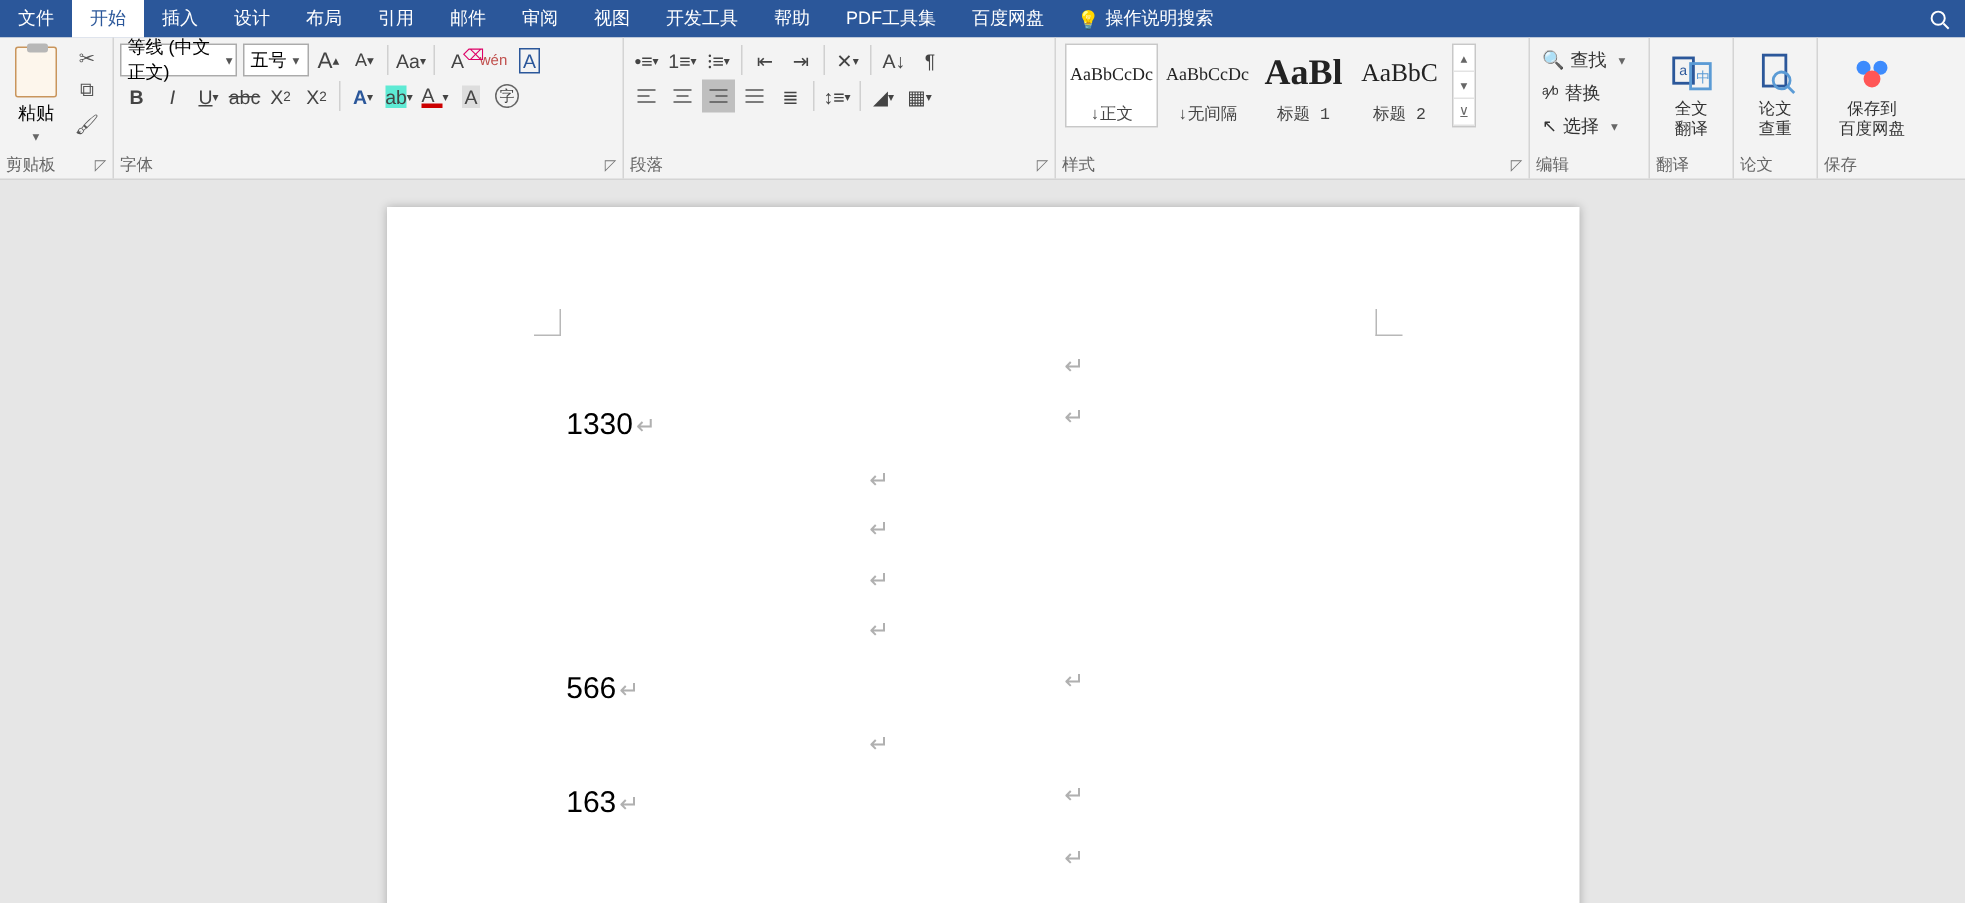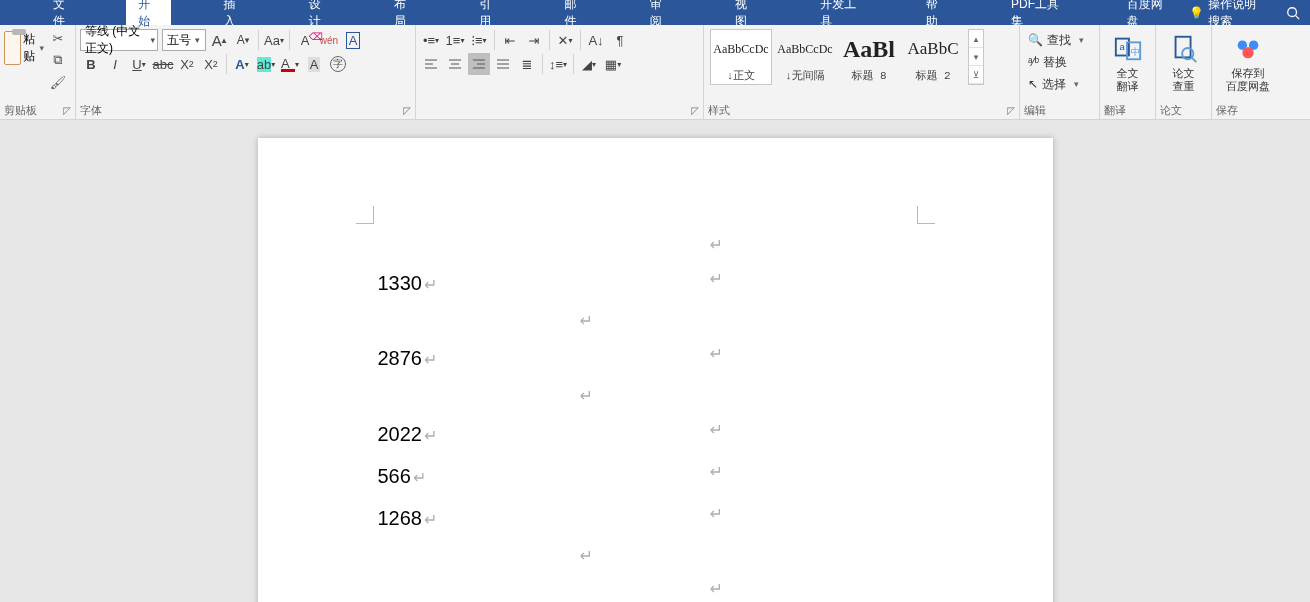--- a/index.html
+++ b/index.html
@@ -1,34 +1,34 @@
 <!DOCTYPE html>
 <html><head>
 <meta charset="utf-8">
 <style>
 * { margin:0; padding:0; box-sizing:border-box; font-family:"Microsoft YaHei","Segoe UI",sans-serif; }
 body { background:#e6e6e6; width:1310px; height:602px; overflow:hidden; user-select:none; }
 
 
 .menubar { height:25px; background:#2b579a; display:flex; align-items:stretch; color:#fff; font-size:12px; }
-.menubar .tab { padding:0 12px; display:flex; align-items:center; cursor:pointer;margin-left:41px; }
+.menubar .tab { padding:0 12px; display:flex; align-items:center; cursor:pointer; }
 .menubar .tab.active { background:#fff; color:#2b579a; }
 .menubar .tell { display:flex; align-items:center; padding:0 10px; gap:4px; }
 .menubar .spacer { flex:1; }
 .menubar .search-icon { padding:0 10px; display:flex; align-items:center; }
 
 
 .ribbon { height:95px; background:#f3f3f3; border-bottom:1px solid #d4d4d4; display:flex; }
 .group { border-right:1px solid #d4d4d4; padding:2px 4px 0 4px; display:flex; flex-direction:column; position:relative; }
 .group-body { flex:1; display:flex; align-items:flex-start; }
 .group-label { text-align:left; font-size:11px; color:#666; height:16px; line-height:14px; }
 .launcher { position:absolute; right:2px; bottom:2px; width:12px; height:12px; font-size:10px; color:#777; text-align:center; line-height:12px; }
 
 
-.clipboard-big { width:40px; display:flex; align-items:center; padding-top:4px; gap:2px; }
+.clipboard-big { width:40px; display:flex; flex-direction:column; align-items:center; padding-top:4px; gap:2px; }
 .clipboard-icon { width:28px; height:34px; border:1px solid #c9955c; background:#fdf6ec; position:relative; border-radius:2px; }
 .clip-top{position:absolute;top:-3px;left:7px;width:14px;height:6px;background:#b7b7b7;border-radius:2px;}
 .mini-btn { width:24px; height:22px; display:flex; align-items:center; justify-content:center; font-size:13px; color:#555; }
 .mini-stack { display:flex; flex-direction:column; margin-left:2px; }
 
 
 .combo { height:22px; border:1px solid #ababab; background:#fff; display:flex; align-items:center; font-size:12px; padding:0 2px 0 4px; }
 .combo .arrow { margin-left:4px; color:#555; font-size:9px; }
 .font-name { width:78px; }
 .font-size { width:44px; margin-left:2px; }
@@ -239,37 +239,38 @@
             </svg>
           </div>
         <div class="ibtn">≣</div>
         <div class="sep"></div>
         <div class="ibtn">↕≡<span style="font-size:8px">▾</span></div>
         <div class="sep"></div>
         <div class="ibtn">◢<span style="font-size:8px">▾</span></div>
         <div class="ibtn">▦<span style="font-size:8px">▾</span></div>
       </div>
     </div>
+    <div class="group-label">段落</div>
     <div class="launcher">◸</div>
   </div>
 
   <div class="group" style="width:316px">
     <div class="group-body">
       <div class="styles-gallery">
         <div class="style-item sel">
           <div class="style-prev" style="font-size:12px">AaBbCcDc</div>
           <div class="style-name">↓正文</div>
         </div>
         <div class="style-item">
           <div class="style-prev" style="font-size:12px">AaBbCcDc</div>
           <div class="style-name">↓无间隔</div>
         </div>
         <div class="style-item">
           <div class="style-prev" style="font-size:24px;font-weight:bold">AaBl</div>
-          <div class="style-name">标题 8</div>
+          <div class="style-name">标题 1</div>
         </div>
         <div class="style-item">
           <div class="style-prev" style="font-size:17px">AaBbC</div>
           <div class="style-name">标题 2</div>
         </div>
       </div>
       <div class="gallery-ctrl">
         <div>▴</div>
         <div>▾</div>
         <div>⊻</div>
@@ -366,44 +367,42 @@
       <div class="doc-row">
           <div class="content-left"><span>1330</span><span class="para-mark">↵</span></div>
           <div class="colgap"></div>
           <span class="para-mark">↵</span>
         </div>
       <div class="doc-row">
           <div class="colgap"></div>
           <span class="para-mark">↵</span>
         </div>
       <div class="doc-row">
-          <div class="content-left"><span>2876</span><span class="para-mark">↵</span></div>
-          <div class="colgap"></div>
-          <span class="para-mark">↵</span>
-        </div>
-      <div class="doc-row">
-          <div class="colgap"></div>
-          <span class="para-mark">↵</span>
-        </div>
-      <div class="doc-row">
-          <div class="content-left"><span>2022</span><span class="para-mark">↵</span></div>
+          <div class="colgap"></div>
+          <span class="para-mark">↵</span>
+        </div>
+      <div class="doc-row">
+          <div class="colgap"></div>
+          <span class="para-mark">↵</span>
+        </div>
+      <div class="doc-row">
           <div class="colgap"></div>
           <span class="para-mark">↵</span>
         </div>
       <div class="doc-row">
           <div class="content-left"><span>566</span><span class="para-mark">↵</span></div>
           <div class="colgap"></div>
           <span class="para-mark">↵</span>
         </div>
       <div class="doc-row">
-          <div class="content-left"><span>1268</span><span class="para-mark">↵</span></div>
-          <div class="colgap"></div>
-          <span class="para-mark">↵</span>
-        </div>
-      <div class="doc-row">
+          <div class="colgap"></div>
+          <span class="para-mark">↵</span>
+        </div>
+      <div class="doc-row">
+          <div class="content-left"><span>163</span><span class="para-mark">↵</span></div>
           <div class="colgap"></div>
           <span class="para-mark">↵</span>
         </div>
       <div class="doc-row">
           <div class="content-left"></div>
           <div class="colgap"></div>
           <span class="para-mark">↵</span>
         </div>
     </div>
   </div>

